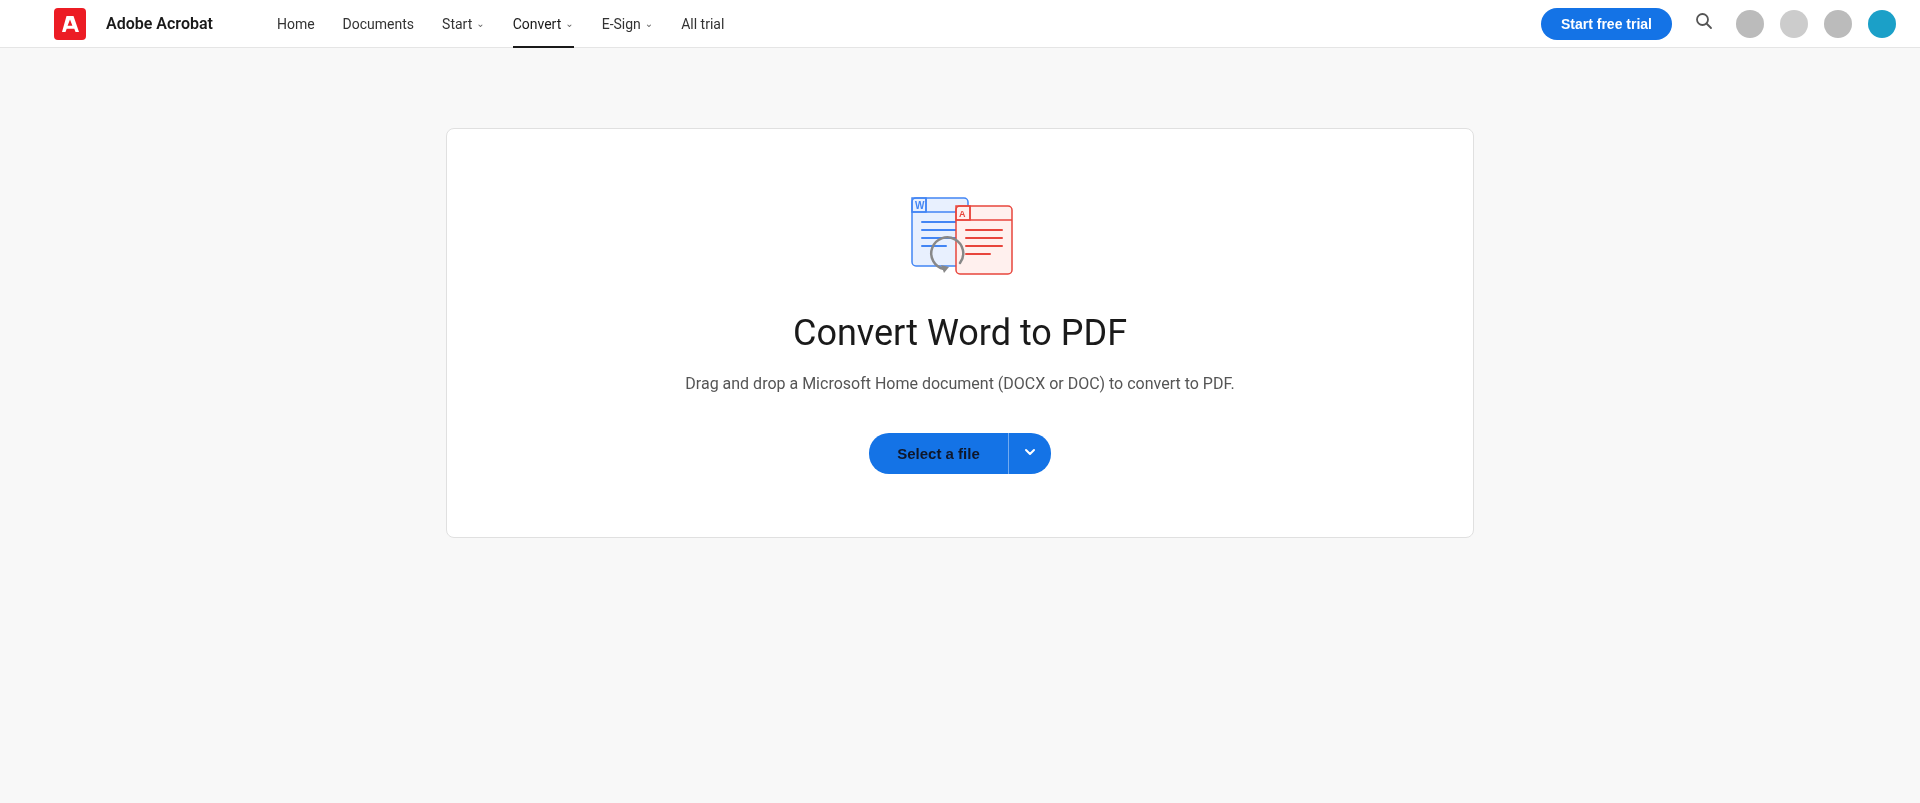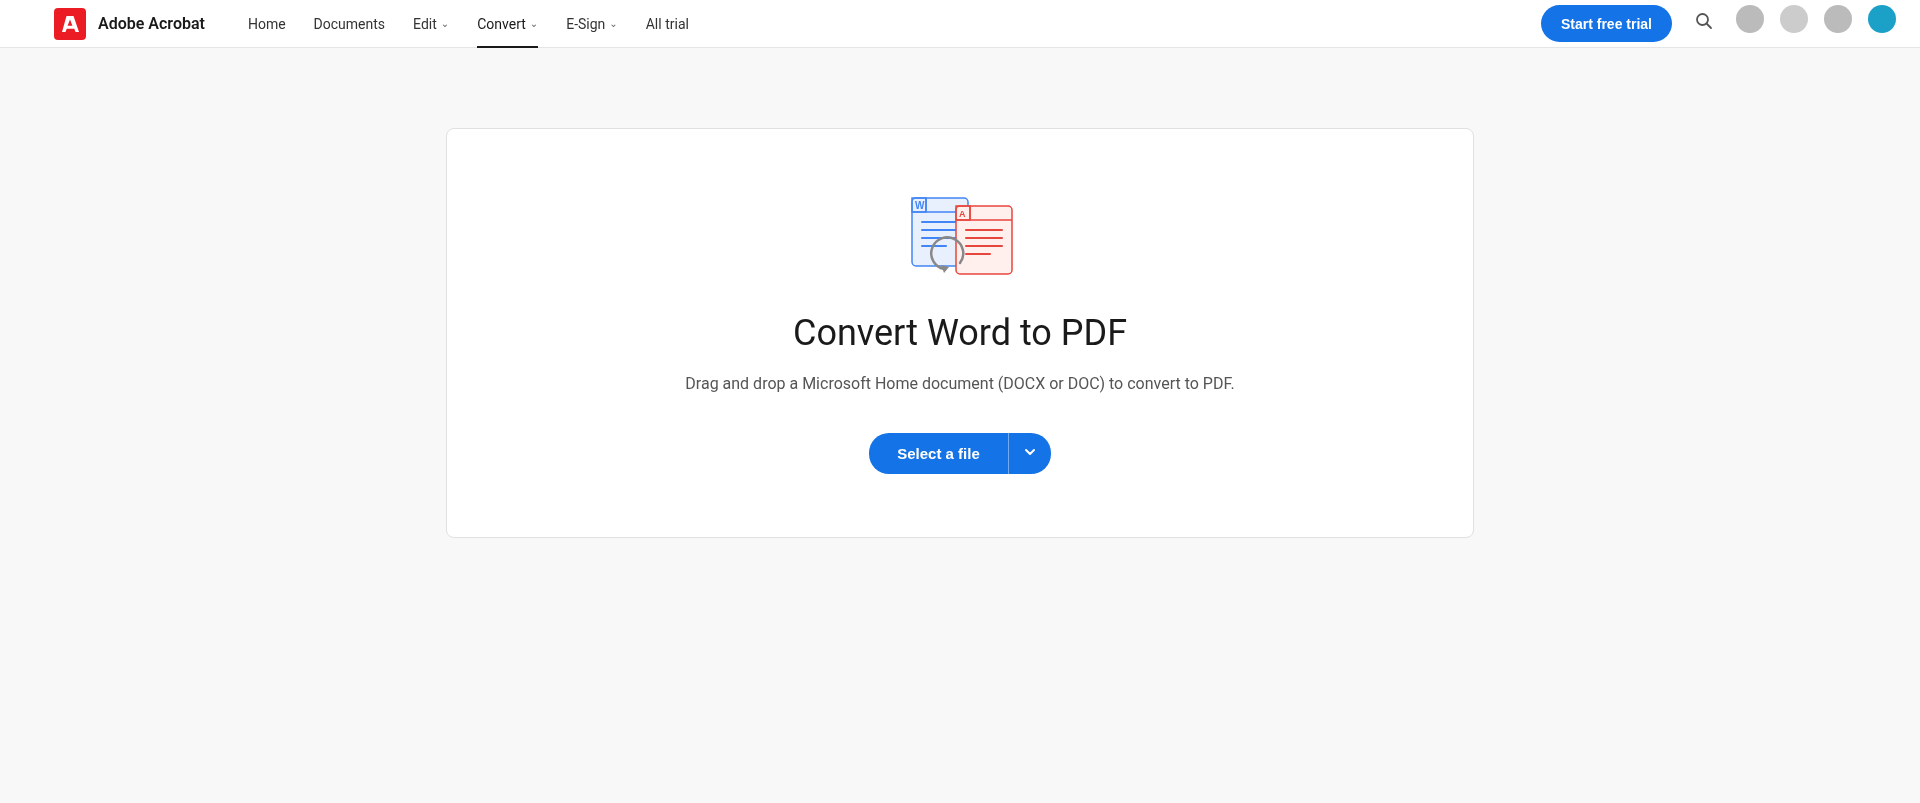--- a/index.html
+++ b/index.html
@@ -15,22 +15,22 @@
       display: flex;
       align-items: center;
       height: 48px;
       padding: 0 24px;
       border-bottom: 1px solid #e5e5e5;
       position: relative;
     }
     .brand {
       display: flex;
       align-items: center;
-      gap: 12px;
-      margin-right: 31px;
+      gap: 20px;
+      margin-right: 52px;
       padding-left: 30px;
     }
     .brand-icon {
       width: 32px;
       height: 32px;
     }
     .brand-name {
       font-size: 16px;
       font-weight: 600;
       color: #1a1a1a;
@@ -67,20 +67,21 @@
       height: 2px;
       background: #1a1a1a;
     }
     .nav-item .chevron {
       margin-left: 4px;
       font-size: 10px;
       color: #666;
     }
     .nav-right {
       display: flex;
+      align-items: center;
       gap: 16px;
       margin-left: auto;
     }
     .start-trial-btn {
       background: #1473e6;
       color: #fff;
       border: none;
       border-radius: 20px;
       padding: 8px 20px;
       font-size: 14px;
@@ -152,21 +153,21 @@
     }
 
     
     .button-group {
       display: flex;
       align-items: center;
       margin-top: 20px;
     }
     .select-file-btn {
       background: #1473e6;
-      color: #ffffff;
+      color: #0f172a;
       border: none;
       border-radius: 20px 0 0 20px;
       padding: 12px 28px;
       font-size: 15px;
       font-weight: 600;
       cursor: pointer;
     }
     .dropdown-btn {
       background: #1473e6;
       color: #fff;
@@ -192,21 +193,21 @@
   </div>
 
   <div class="nav-links">
     <a class="nav-item">
       <span>Home</span>
     </a>
     <a class="nav-item">
       <span>Documents</span>
     </a>
     <a class="nav-item">
-      <span>Edit</span>
+      <span>Start</span>
       <span class="chevron">⌄</span>
     </a>
     <a class="nav-item active">
       <span>Convert</span>
       <span class="chevron">⌄</span>
     </a>
     <a class="nav-item">
       <span>E-Sign</span>
       <span class="chevron">⌄</span>
     </a>

